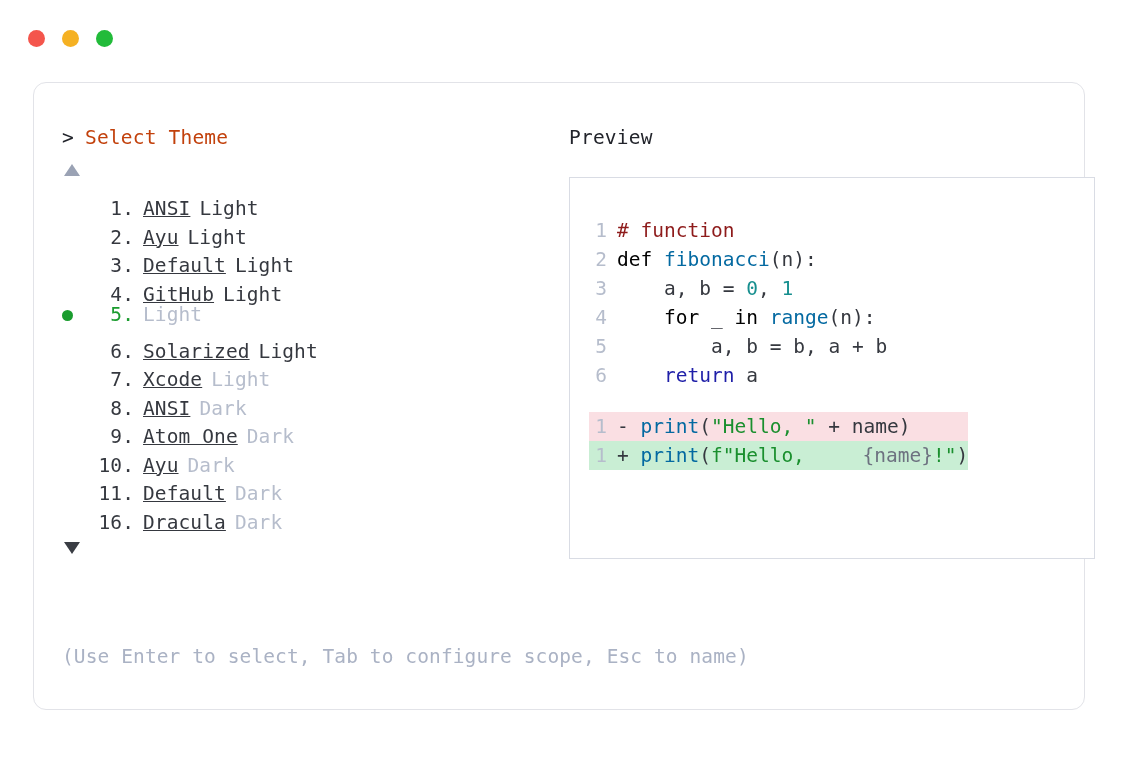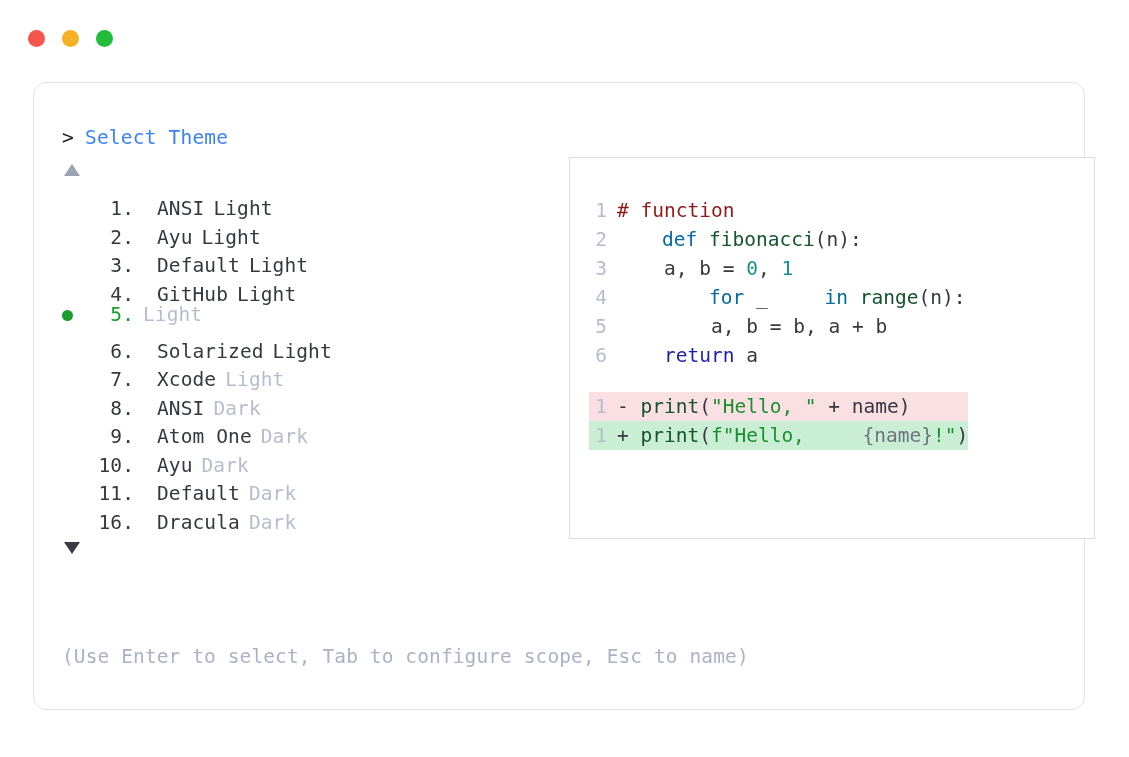--- a/index.html
+++ b/index.html
@@ -65,21 +65,21 @@
   #prompt-row {
     display: flex;
     align-items: baseline;
     gap: 11px;
     font-size: 19.5px;
     color: #22242b;
     letter-spacing: 0.2px;
     line-height: 1;
   }
   #prompt-chevron { color: #22242b; }
-  #prompt-title   { color: #3b82f6; }
+  #prompt-title   { color: #c2410c; }
 
   .scroll-arrow {
     width: 0; height: 0;
     margin-left: 2px;
   }
   #scroll-up-arrow {
     margin-top: 16px;
     border-left: 8px solid transparent;
     border-right: 8px solid transparent;
     border-bottom: 12px solid #9aa2b4;
@@ -119,21 +119,21 @@
     border-radius: 50%;
     background: #1a9c2e;
     display: block;
   }
   .idx-cell {
     width: 46px;
     flex: 0 0 46px;
     text-align: right;
     color: #35383f;
   }
-  .name-cell  { margin-left: 23px; color: #35383f; }
+  .name-cell  { margin-left: 9px; color: #35383f; text-decoration: underline; }
   .tag-cell   { margin-left: 9px; color: #b6bdcc; }
 
   .theme-item.selected .idx-cell,
   .theme-item.selected .name-cell { color: #1a9c2e; }
   .theme-item.selected .tag-cell  { color: #b6bdcc; }
 
   .tag-cell.plain { color: #35383f; }
 
   
   #preview-column {
@@ -183,23 +183,23 @@
 
   
   .code-line.diff-del { background: #fadfe3; }
   .code-line.diff-add { background: #c9eed4; }
   .code-line.diff-del .lineno,
   .code-line.diff-add .lineno { color: #b6bdcc; }
   .diff-marker { color: #35383f; margin-right: 0; }
 
   
   .tok-comment { color: #8e1b1b; }
-  .tok-kw      { color: #0369a1; margin-left: 45px; }
+  .tok-kw      { color: #000000; }
   .tok-kw2     { color: #1f1fa8; text-align: center; }
-  .tok-fn      { color: #14532d; }
+  .tok-fn      { color: #0369a1; }
   .tok-num     { color: #178f8f; }
   .tok-str     { color: #1a8f2e; }
   .tok-plain   { color: #35383f; }
   .tok-punct   { color: #35383f; }
   .tok-interp  { color: #6d7280; margin-left: 46px; }
 
   
   #footer-hint {
     position: absolute;
     left: 28px;
@@ -243,20 +243,21 @@
           <li class="theme-item"><span class="bullet-cell"></span><span class="idx-cell">9.</span><span class="name-cell">Atom One</span><span class="tag-cell">Dark</span></li>
           <li class="theme-item"><span class="bullet-cell"></span><span class="idx-cell">10.</span><span class="name-cell">Ayu</span><span class="tag-cell">Dark</span></li>
           <li class="theme-item"><span class="bullet-cell"></span><span class="idx-cell">11.</span><span class="name-cell">Default</span><span class="tag-cell">Dark</span></li>
           <li class="theme-item"><span class="bullet-cell"></span><span class="idx-cell">16.</span><span class="name-cell">Dracula</span><span class="tag-cell">Dark</span></li>
         </ul>
 
       <div class="scroll-arrow" id="scroll-down-arrow"></div>
     </div>
 
     <div id="preview-column">
+      <div id="preview-label">Preview</div>
       <div id="preview-panel">
         <div id="code-block"><div class="code-line"><span class="lineno">1</span><span class="code-text"><span class="tok-comment"># function</span></span></div><div class="code-line"><span class="lineno">2</span><span class="code-text"><span class="tok-kw">def</span> <span class="tok-fn">fibonacci</span><span class="tok-plain">(</span><span class="tok-plain">n</span><span class="tok-plain">)</span><span class="tok-plain">:</span></span></div><div class="code-line"><span class="lineno">3</span><span class="code-text">    <span class="tok-plain">a</span><span class="tok-plain">,</span> <span class="tok-plain">b</span> <span class="tok-plain">=</span> <span class="tok-num">0</span><span class="tok-plain">,</span> <span class="tok-num">1</span></span></div><div class="code-line"><span class="lineno">4</span><span class="code-text">    <span class="tok-kw">for</span> <span class="tok-plain">_</span> <span class="tok-kw">in</span> <span class="tok-fn">range</span><span class="tok-plain">(</span><span class="tok-plain">n</span><span class="tok-plain">)</span><span class="tok-plain">:</span></span></div><div class="code-line"><span class="lineno">5</span><span class="code-text">        <span class="tok-plain">a</span><span class="tok-plain">,</span> <span class="tok-plain">b</span> <span class="tok-plain">=</span> <span class="tok-plain">b</span><span class="tok-plain">,</span> <span class="tok-plain">a</span> <span class="tok-plain">+</span> <span class="tok-plain">b</span></span></div><div class="code-line"><span class="lineno">6</span><span class="code-text">    <span class="tok-kw2">return</span> <span class="tok-plain">a</span></span></div><div class="blank-line"></div><div class="code-line diff-del" style="background: rgb(250, 223, 227);"><span class="lineno">1</span><span class="diff-marker">- </span><span class="code-text"><span class="tok-fn">print</span><span class="tok-punct">(</span><span class="tok-str">"Hello, "</span><span class="tok-punct"> </span><span class="tok-punct">+</span><span class="tok-punct"> </span><span class="tok-plain">name</span><span class="tok-punct">)</span></span></div><div class="code-line diff-add" style="background: rgb(201, 238, 212);"><span class="lineno">1</span><span class="diff-marker">+ </span><span class="code-text"><span class="tok-fn">print</span><span class="tok-punct">(</span><span class="tok-str">f"Hello, </span><span class="tok-interp">{name}</span><span class="tok-str">!"</span><span class="tok-punct">)</span></span></div></div>
       </div>
     </div>
 
     <div id="footer-hint">(Use Enter to select, Tab to configure scope, Esc to name)</div>
 
   </div>
 </div>
 

